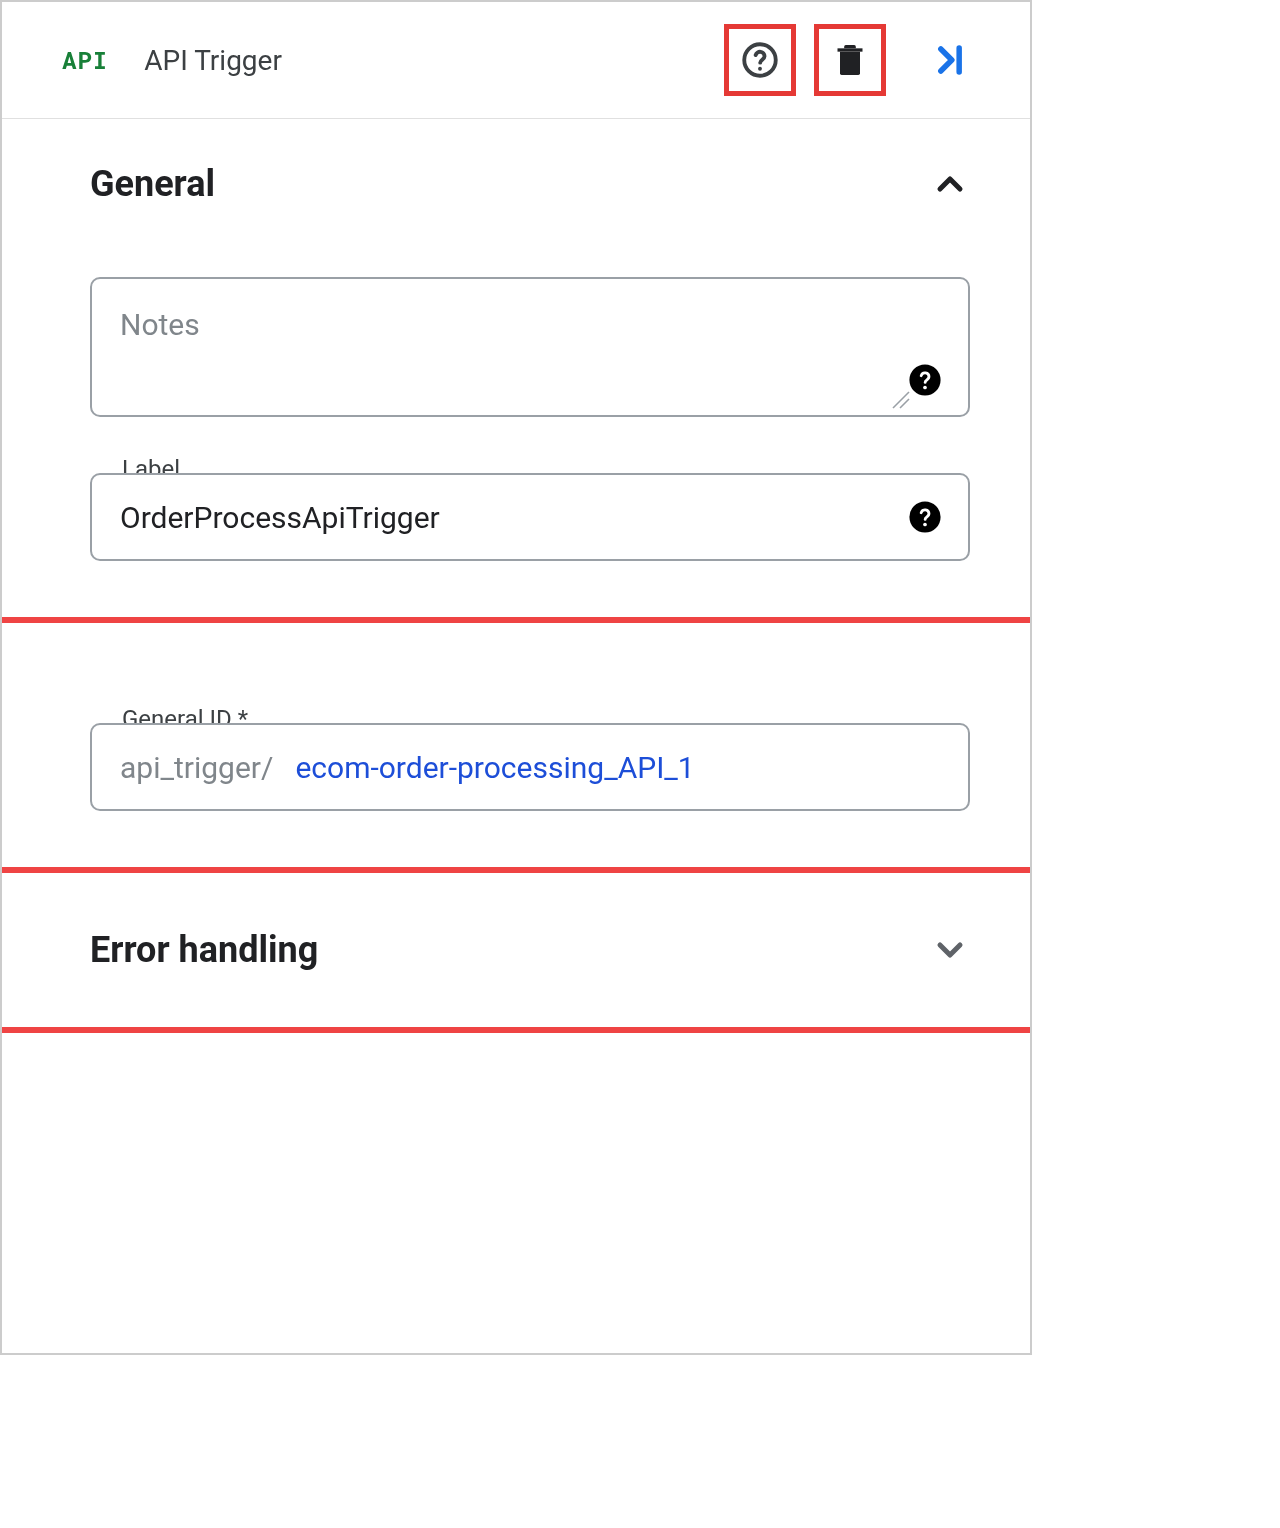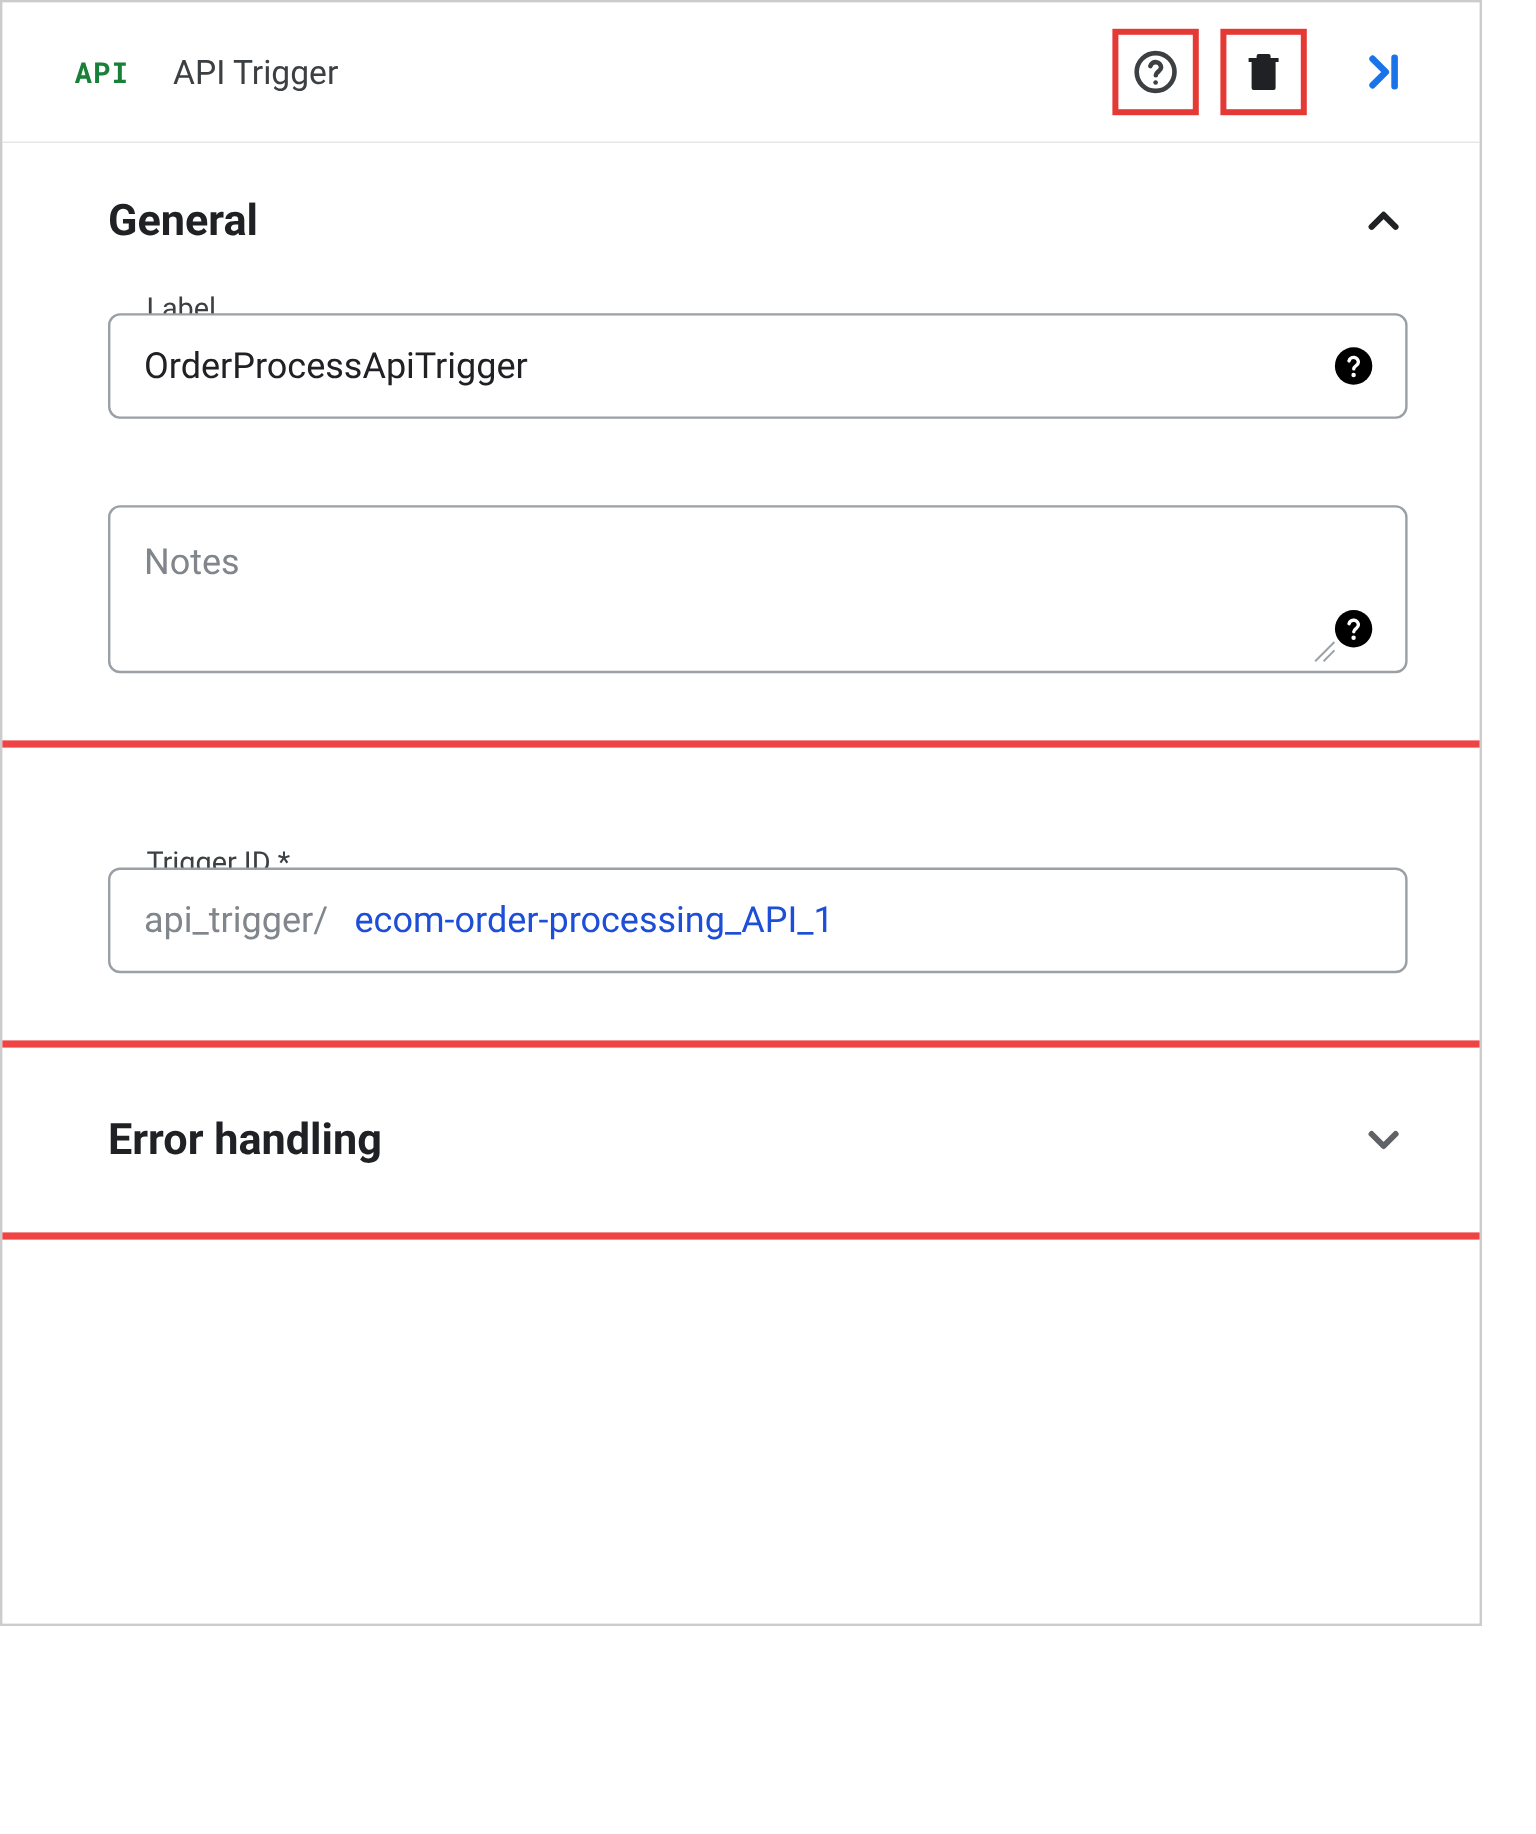--- a/index.html
+++ b/index.html
@@ -4,21 +4,21 @@
 <style>
   * { box-sizing: border-box; }
   html, body {
     margin: 0; padding: 0;
     font-family: Roboto, "Helvetica Neue", Arial, sans-serif;
     background: #fff;
     color: #202124;
     width: 1280px;
   }
   .panel {
-    width: 1235px;
+    width: 1032px;
     border: 2px solid #ccc;
     border-left: 2px solid #ccc;
     border-right: 2px solid #ccc;
     background: #fff;
   }
 
   
   .header {
     display: flex;
     align-items: center;
@@ -155,60 +155,60 @@
   </div>
 
   <div class="section">
     <div class="section-head">
       <span class="section-title">General</span>
       <span class="chevron">
         <svg width="40" height="40" viewBox="0 0 24 24" fill="none" stroke="#202124" stroke-width="3" stroke-linecap="round" stroke-linejoin="round">
           <polyline points="6 15 12 9 18 15"></polyline>
         </svg>
       </span>
-    </div>
-
-    <div class="field-wrap">
-      <span class="legend">Label</span>
-      <div class="field">
-        <input type="text" value="OrderProcessApiTrigger" style="">
-        <span class="help-icon">
-          <svg width="34" height="34" viewBox="0 0 24 24">
-            <circle cx="12" cy="12" r="11" fill="#000"></circle>
-            <path d="M9.3 9a2.8 2.8 0 0 1 5.5.8c0 1.9-2.7 2.2-2.7 3.9" stroke="#fff" stroke-width="2" fill="none" stroke-linecap="round"></path>
-            <circle cx="12" cy="17.3" r="1.3" fill="#fff"></circle>
-          </svg>
-        </span>
-      </div>
     </div>
 
     <div class="field-wrap" style="margin-top:72px">
       <div class="field notes" style="min-height:140px; align-items:flex-start; padding-top:28px;">
         <textarea placeholder="Notes" style=""></textarea>
         <span class="resize-grip">
           <svg width="24" height="24" viewBox="0 0 24 24" stroke="#9aa0a6" stroke-width="1.6">
             <line x1="7" y1="23" x2="23" y2="7"></line>
             <line x1="14" y1="23" x2="23" y2="14"></line>
           </svg>
         </span>
         <span class="help-icon">
           <svg width="34" height="34" viewBox="0 0 24 24">
             <circle cx="12" cy="12" r="11" fill="#000"></circle>
             <path d="M9.3 9a2.8 2.8 0 0 1 5.5.8c0 1.9-2.7 2.2-2.7 3.9" stroke="#fff" stroke-width="2" fill="none" stroke-linecap="round"></path>
             <circle cx="12" cy="17.3" r="1.3" fill="#fff"></circle>
           </svg>
         </span>
       </div>
     </div>
+
+    <div class="field-wrap">
+      <span class="legend">Label</span>
+      <div class="field">
+        <input type="text" value="OrderProcessApiTrigger" style="">
+        <span class="help-icon">
+          <svg width="34" height="34" viewBox="0 0 24 24">
+            <circle cx="12" cy="12" r="11" fill="#000"></circle>
+            <path d="M9.3 9a2.8 2.8 0 0 1 5.5.8c0 1.9-2.7 2.2-2.7 3.9" stroke="#fff" stroke-width="2" fill="none" stroke-linecap="round"></path>
+            <circle cx="12" cy="17.3" r="1.3" fill="#fff"></circle>
+          </svg>
+        </span>
+      </div>
+    </div>
   </div>
 
   <div class="section">
 
     <div class="field-wrap">
-      <span class="legend">Trigger ID *</span>
+      <span class="legend">General ID *</span>
       <div class="field" style="padding-right:28px">
         <span class="trigger-prefix">api_trigger/</span>
         <span class="trigger-value">ecom-order-processing_API_1</span>
       </div>
     </div>
   </div>
 
   <div class="section collapsed-sec">
     <div class="section-head">
       <span class="section-title">Error handling</span>

